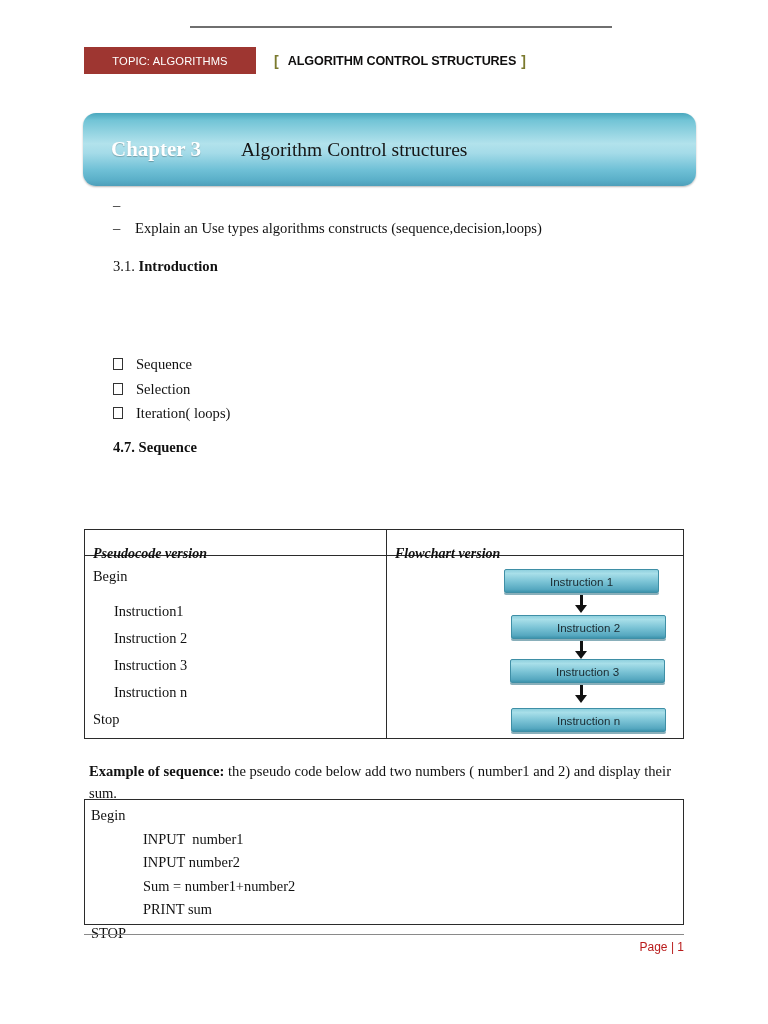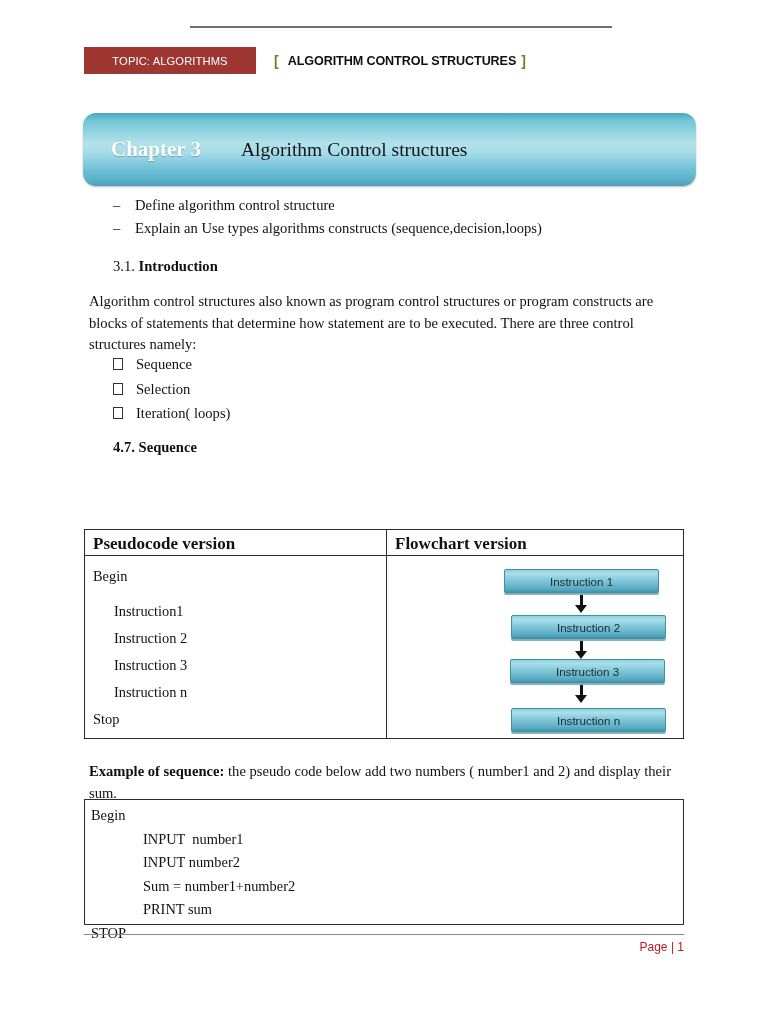--- a/index.html
+++ b/index.html
@@ -218,24 +218,25 @@
   .mt-vline {
     position: absolute;
     left: 301px;
     top: 0;
     width: 1.3px;
     height: 100%;
     background: #2b2b2b;
   }
   .mt-th {
     position: absolute;
-    top: 4px;
-    font-size: 17px;
+    top: 16px;
+    font-size: 14px;
     font-weight: 700;
     white-space: nowrap;
+    font-style: italic;
   }
   #th-pseudo { left: 8px; }
   #th-flow   { left: 310px; }
 
   .pseudo-body {
     position: absolute;
     left: 8px;
     top: 33px;
     width: 285px;
     font-size: 14.4px;
@@ -367,34 +368,32 @@
   <div class="header-rule"></div>
 
   <div class="chapter-bar">
     <span class="chapter-num">Chapter 3</span>
     <span class="chapter-title">Algorithm Control structures</span>
   </div>
 
   <div class="objectives">
     <div class="obj-row">
       <span class="obj-dash">–</span>
-      <span>Define algorithm control structure</span>
     </div>
     <div class="obj-row">
       <span class="obj-dash">–</span>
       <span>Explain an Use types  algorithms constructs (sequence,decision,loops)</span>
     </div>
   </div>
 
   <div class="sec-head" id="sec31">
     <span>3.1.</span>
     <b>Introduction</b>
   </div>
 
-  <div class="para" id="intro-para">Algorithm control structures also known as program control structures or program constructs  are blocks of statements that determine  how statement are to be executed. There are three control structures namely:</div>
 
   <div class="struct-list">
     <div class="struct-row">
       <span class="struct-box"><i class="tofu"></i></span>
       <span>Sequence</span>
     </div>
     <div class="struct-row">
       <span class="struct-box"><i class="tofu"></i></span>
       <span>Selection</span>
     </div>

